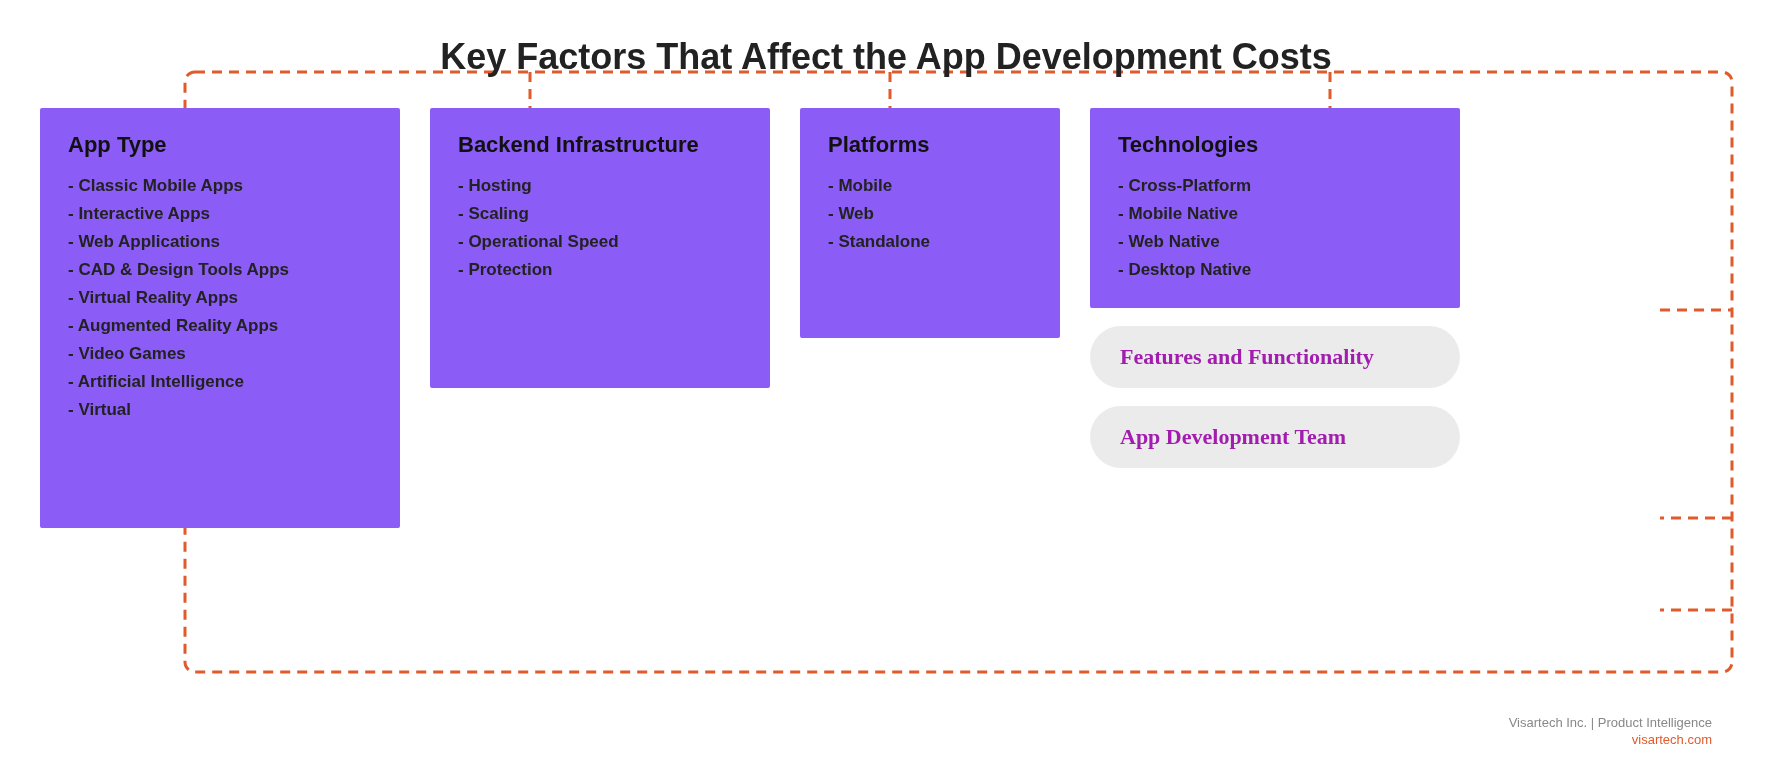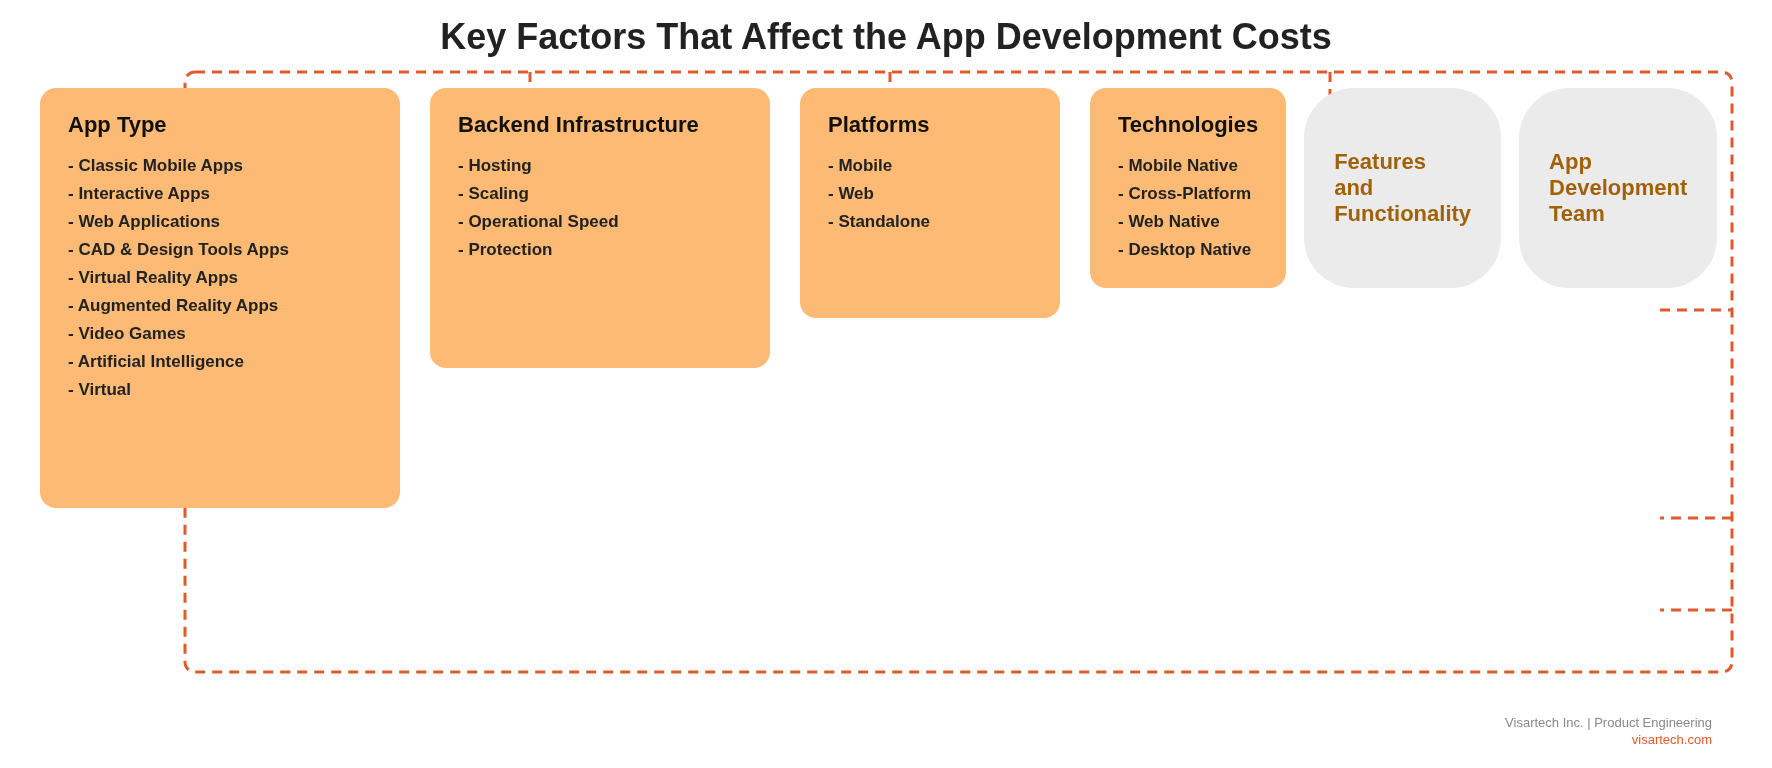--- a/index.html
+++ b/index.html
@@ -10,21 +10,21 @@
       height: 768px;
       overflow: hidden;
       position: relative;
     }
 
     .page-container {
       width: 1772px;
       height: 768px;
       position: relative;
       background: #fff;
-      padding: 16px 40px 20px 40px;
+      padding: 36px 40px 20px 40px;
     }
 
     
     .title-area {
       text-align: center;
       position: relative;
       margin-bottom: 10px;
     }
 
     .main-title {
@@ -42,22 +42,22 @@
       flex-direction: row;
       align-items: flex-start;
       gap: 30px;
       padding-top: 20px;
       position: relative;
       z-index: 1;
     }
 
     
     .card {
-      background: #fdba74;
-      border-radius: 16px;
+      background: #8b5cf6;
+      border-radius: 2px;
       padding: 24px 28px;
       position: relative;
     }
 
     .card-title {
       font-size: 22px;
       font-weight: bold;
       color: #111;
       margin-bottom: 14px;
     }
@@ -83,42 +83,43 @@
 
     
     .card-platforms {
       width: 260px;
       min-height: 230px;
     }
 
     
     .right-column {
       display: flex;
-      flex-direction: row;
+      flex-direction: column;
       gap: 18px;
       width: 370px;
     }
 
     
     .card-technologies {
       width: 370px;
     }
 
     
     .pill-card {
       background: #ebebeb;
       border-radius: 50px;
       padding: 18px 30px;
       font-size: 22px;
       font-weight: bold;
-      color: #a16207;
+      color: #a21caf;
       display: flex;
       align-items: center;
       width: 370px;
       position: relative;
+      font-family: Liberation Serif, serif;
     }
 
     
     .footer {
       position: absolute;
       bottom: 20px;
       right: 60px;
       text-align: right;
     }
     .footer-text {
@@ -195,35 +196,35 @@
       <div class="card-title">Platforms</div>
       <div class="card-item">- Mobile</div>
       <div class="card-item">- Web</div>
       <div class="card-item">- Standalone</div>
     </div>
 
     <div class="right-column">
 
       <div class="card card-technologies">
         <div class="card-title">Technologies</div>
+        <div class="card-item">- Cross-Platform</div>
         <div class="card-item">- Mobile Native</div>
-        <div class="card-item">- Cross-Platform</div>
         <div class="card-item">- Web Native</div>
         <div class="card-item">- Desktop Native</div>
       </div>
 
       <div class="pill-card">
         <span>Features and Functionality</span>
       </div>
 
       <div class="pill-card">
         <span>App Development Team</span>
       </div>
 
     </div>
   </div>
 
   <div class="footer">
-    <div class="footer-text">Visartech Inc. | Product Engineering</div>
+    <div class="footer-text">Visartech Inc. | Product Intelligence</div>
     <a class="footer-link" href="#">visartech.com</a>
   </div>
 
 </div>
 
 </body></html>

